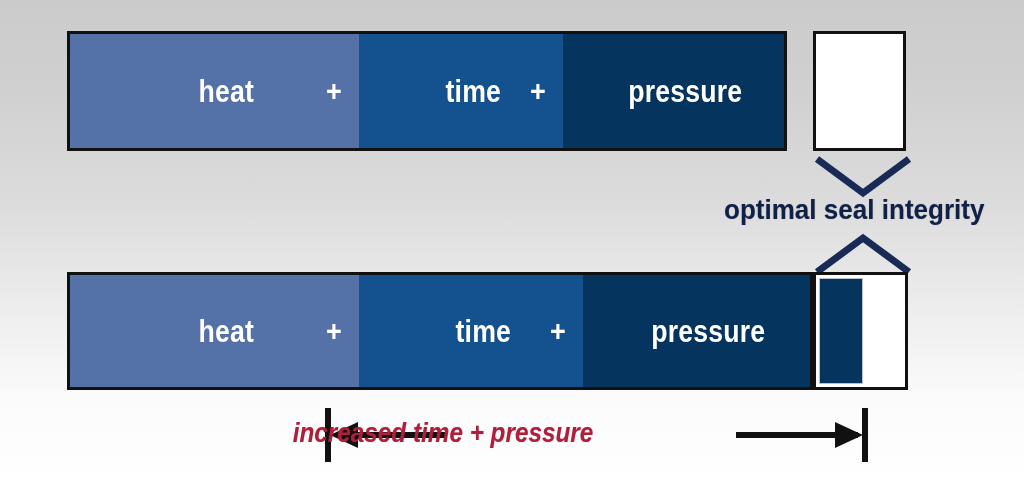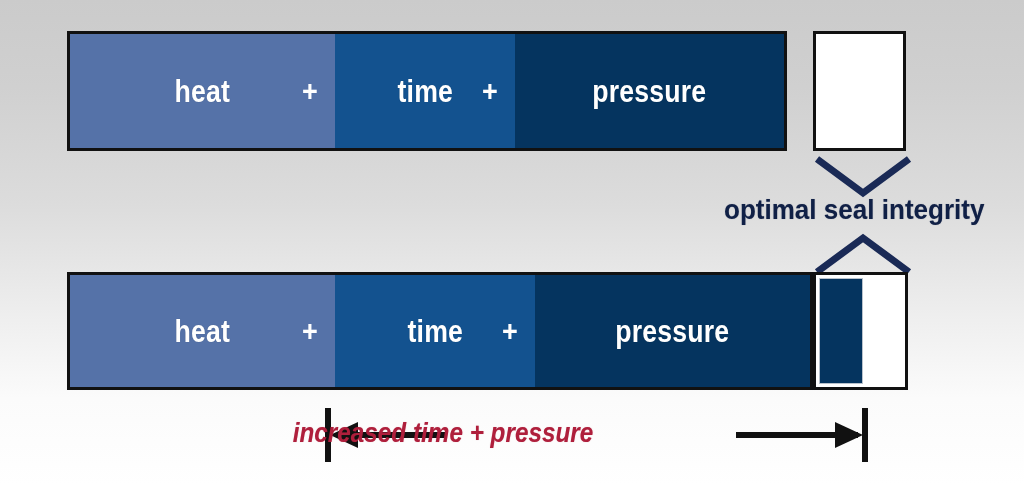--- a/index.html
+++ b/index.html
@@ -30,20 +30,21 @@
   }
   .seg {
     position: relative;
     display: flex;
     align-items: center;
     justify-content: center;
     color: #ffffff;
     font-weight: bold;
     letter-spacing: 0.2px;
     white-space: nowrap;
+    padding-left: 24px;
   }
   .seg-label {
     display: block;
     font-size: 31px;
     line-height: 1;
     transform: scaleX(0.86);
     font-weight: bold;
     text-shadow: 0 0 1px rgba(0,0,0,0.25);
   }
   .plus {

